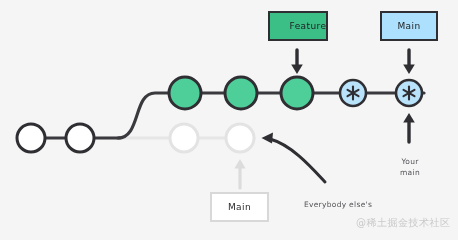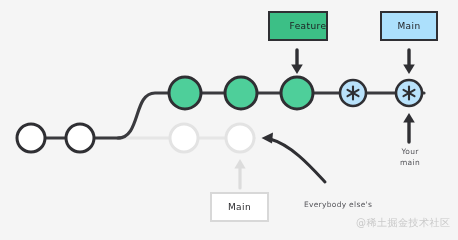--- a/index.html
+++ b/index.html
@@ -70,21 +70,21 @@
   .caption {
     position: absolute;
     color: #55555a;
     font-size: 7.5px;
     line-height: 10.5px;
     text-align: center;
     letter-spacing: 0.3px;
   }
   .cap-your-main {
     left: 384px;
-    top: 147px;
+    top: 157px;
     width: 52px;
     text-align: center;
   }
   .cap-everybody {
     left: 288px;
     top: 200px;
     width: 100px;
   }
 
   .watermark {

